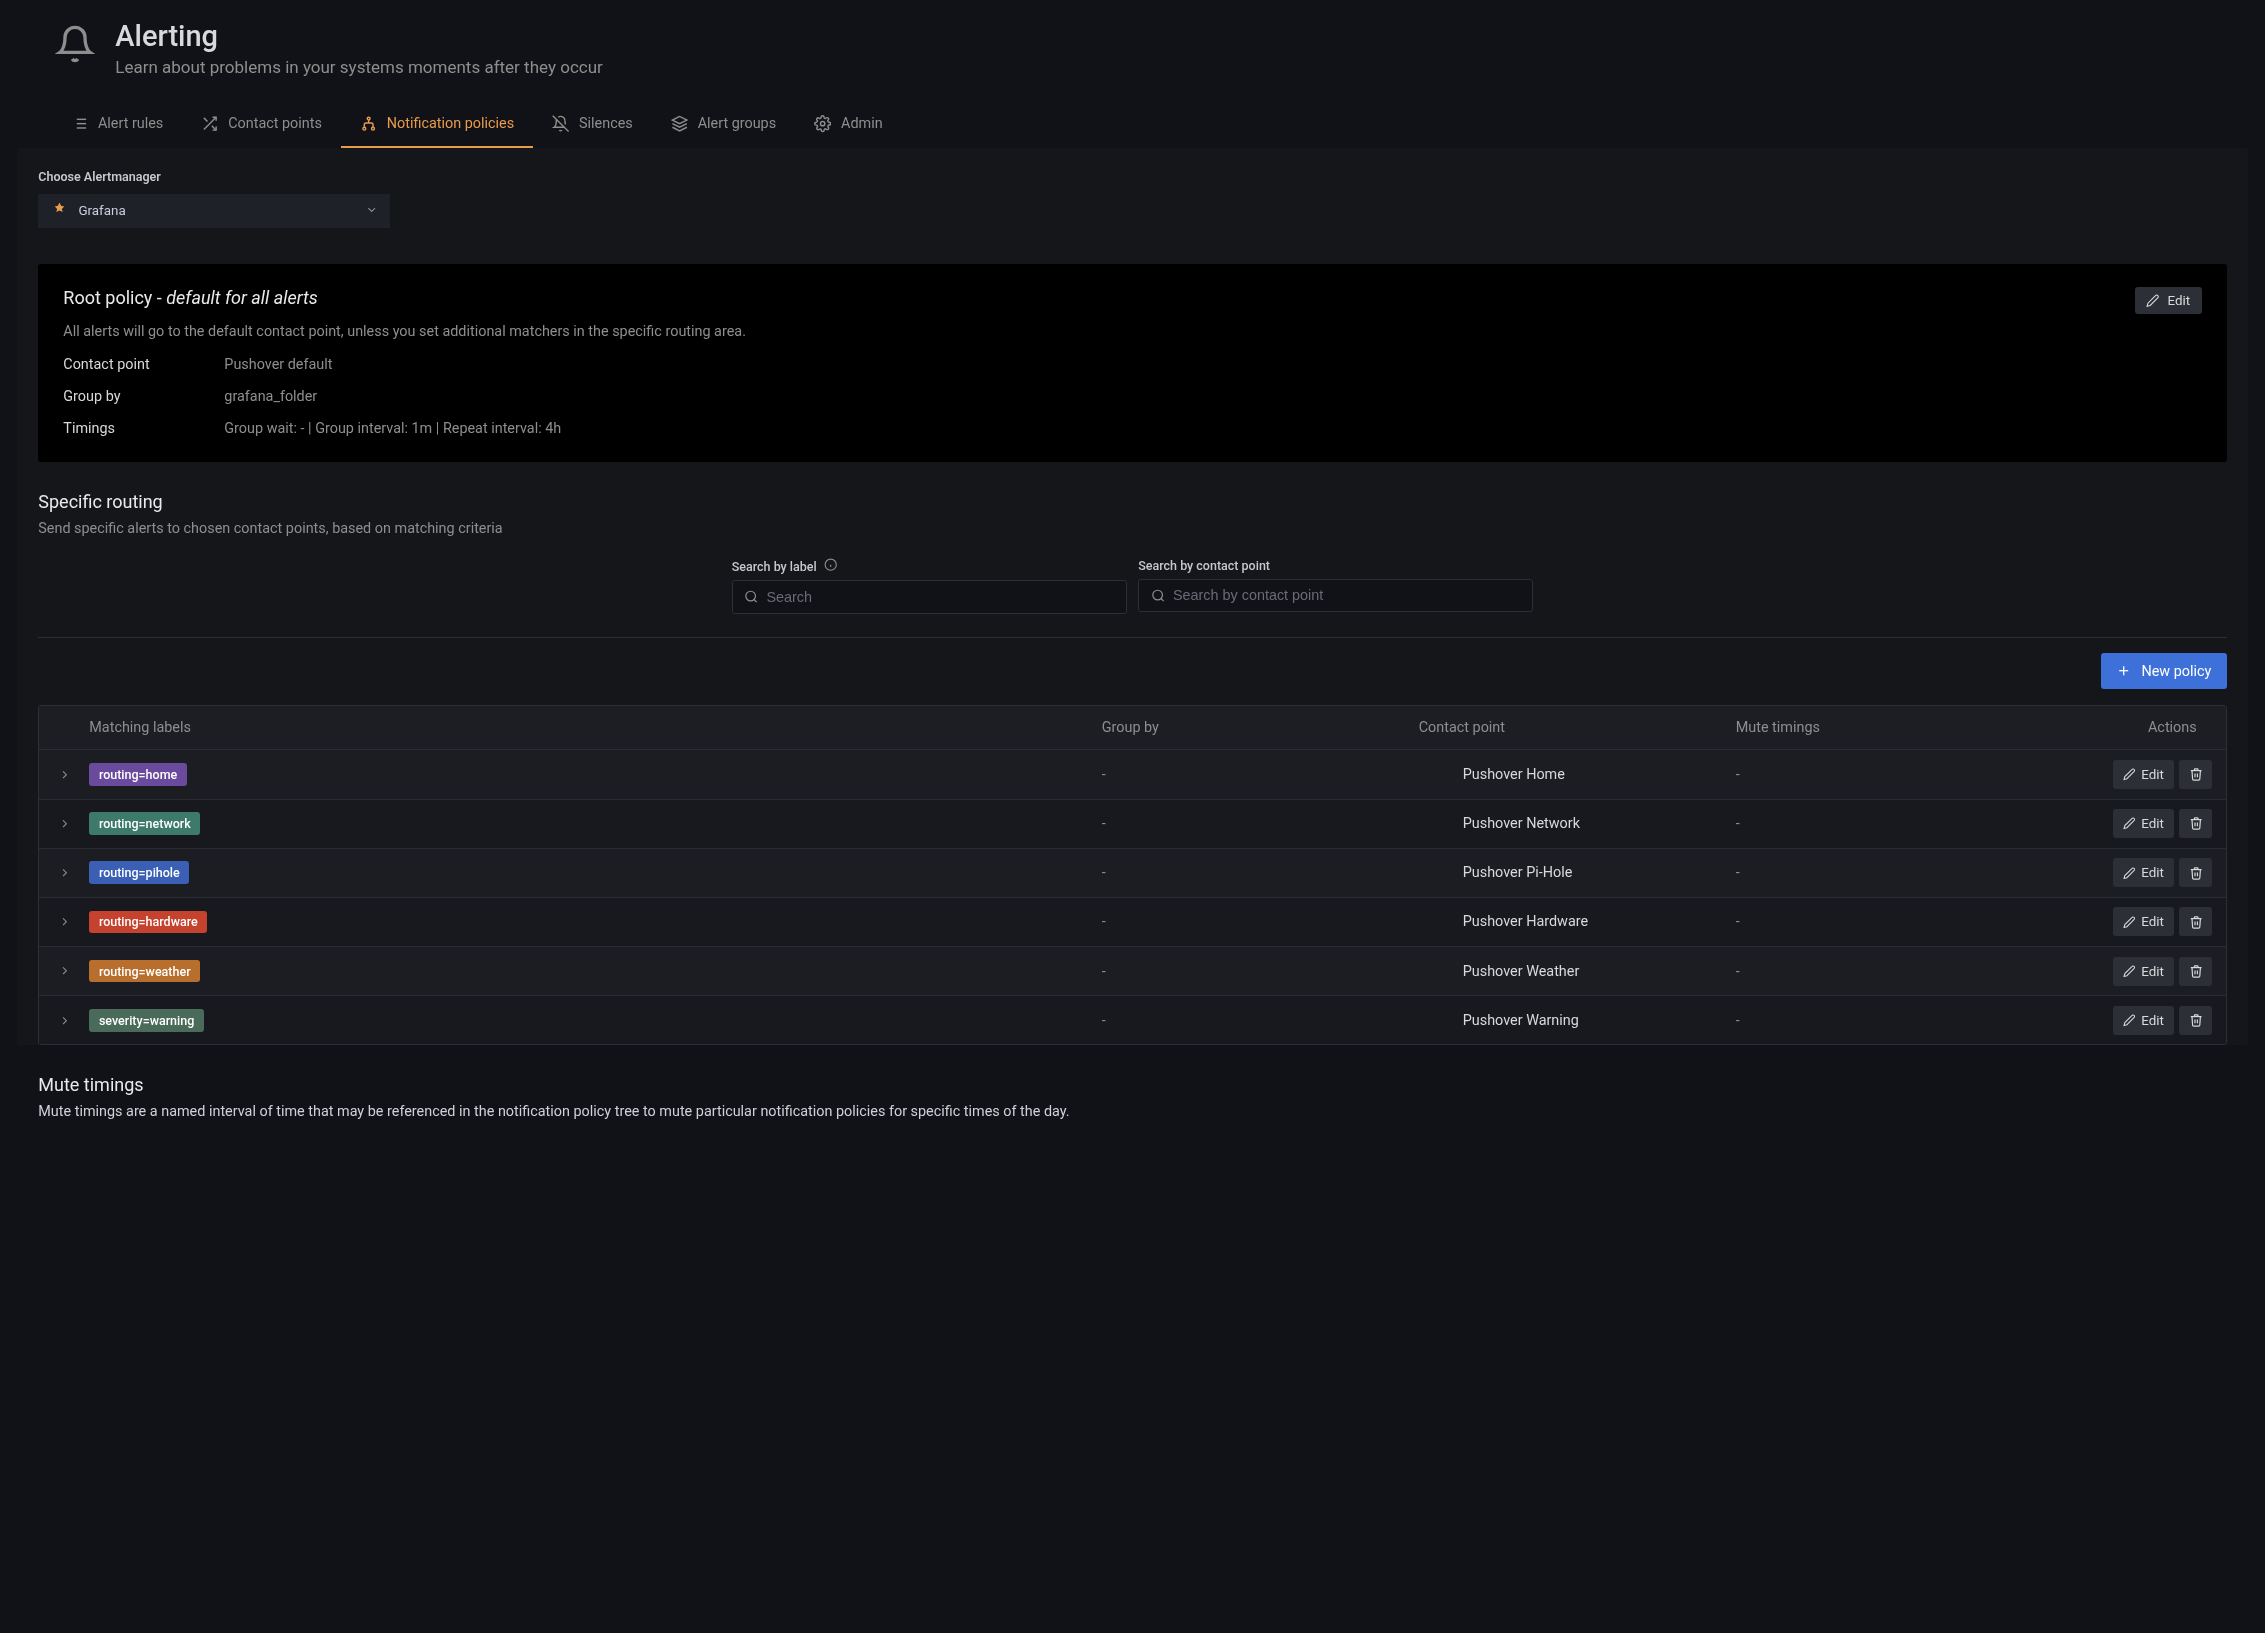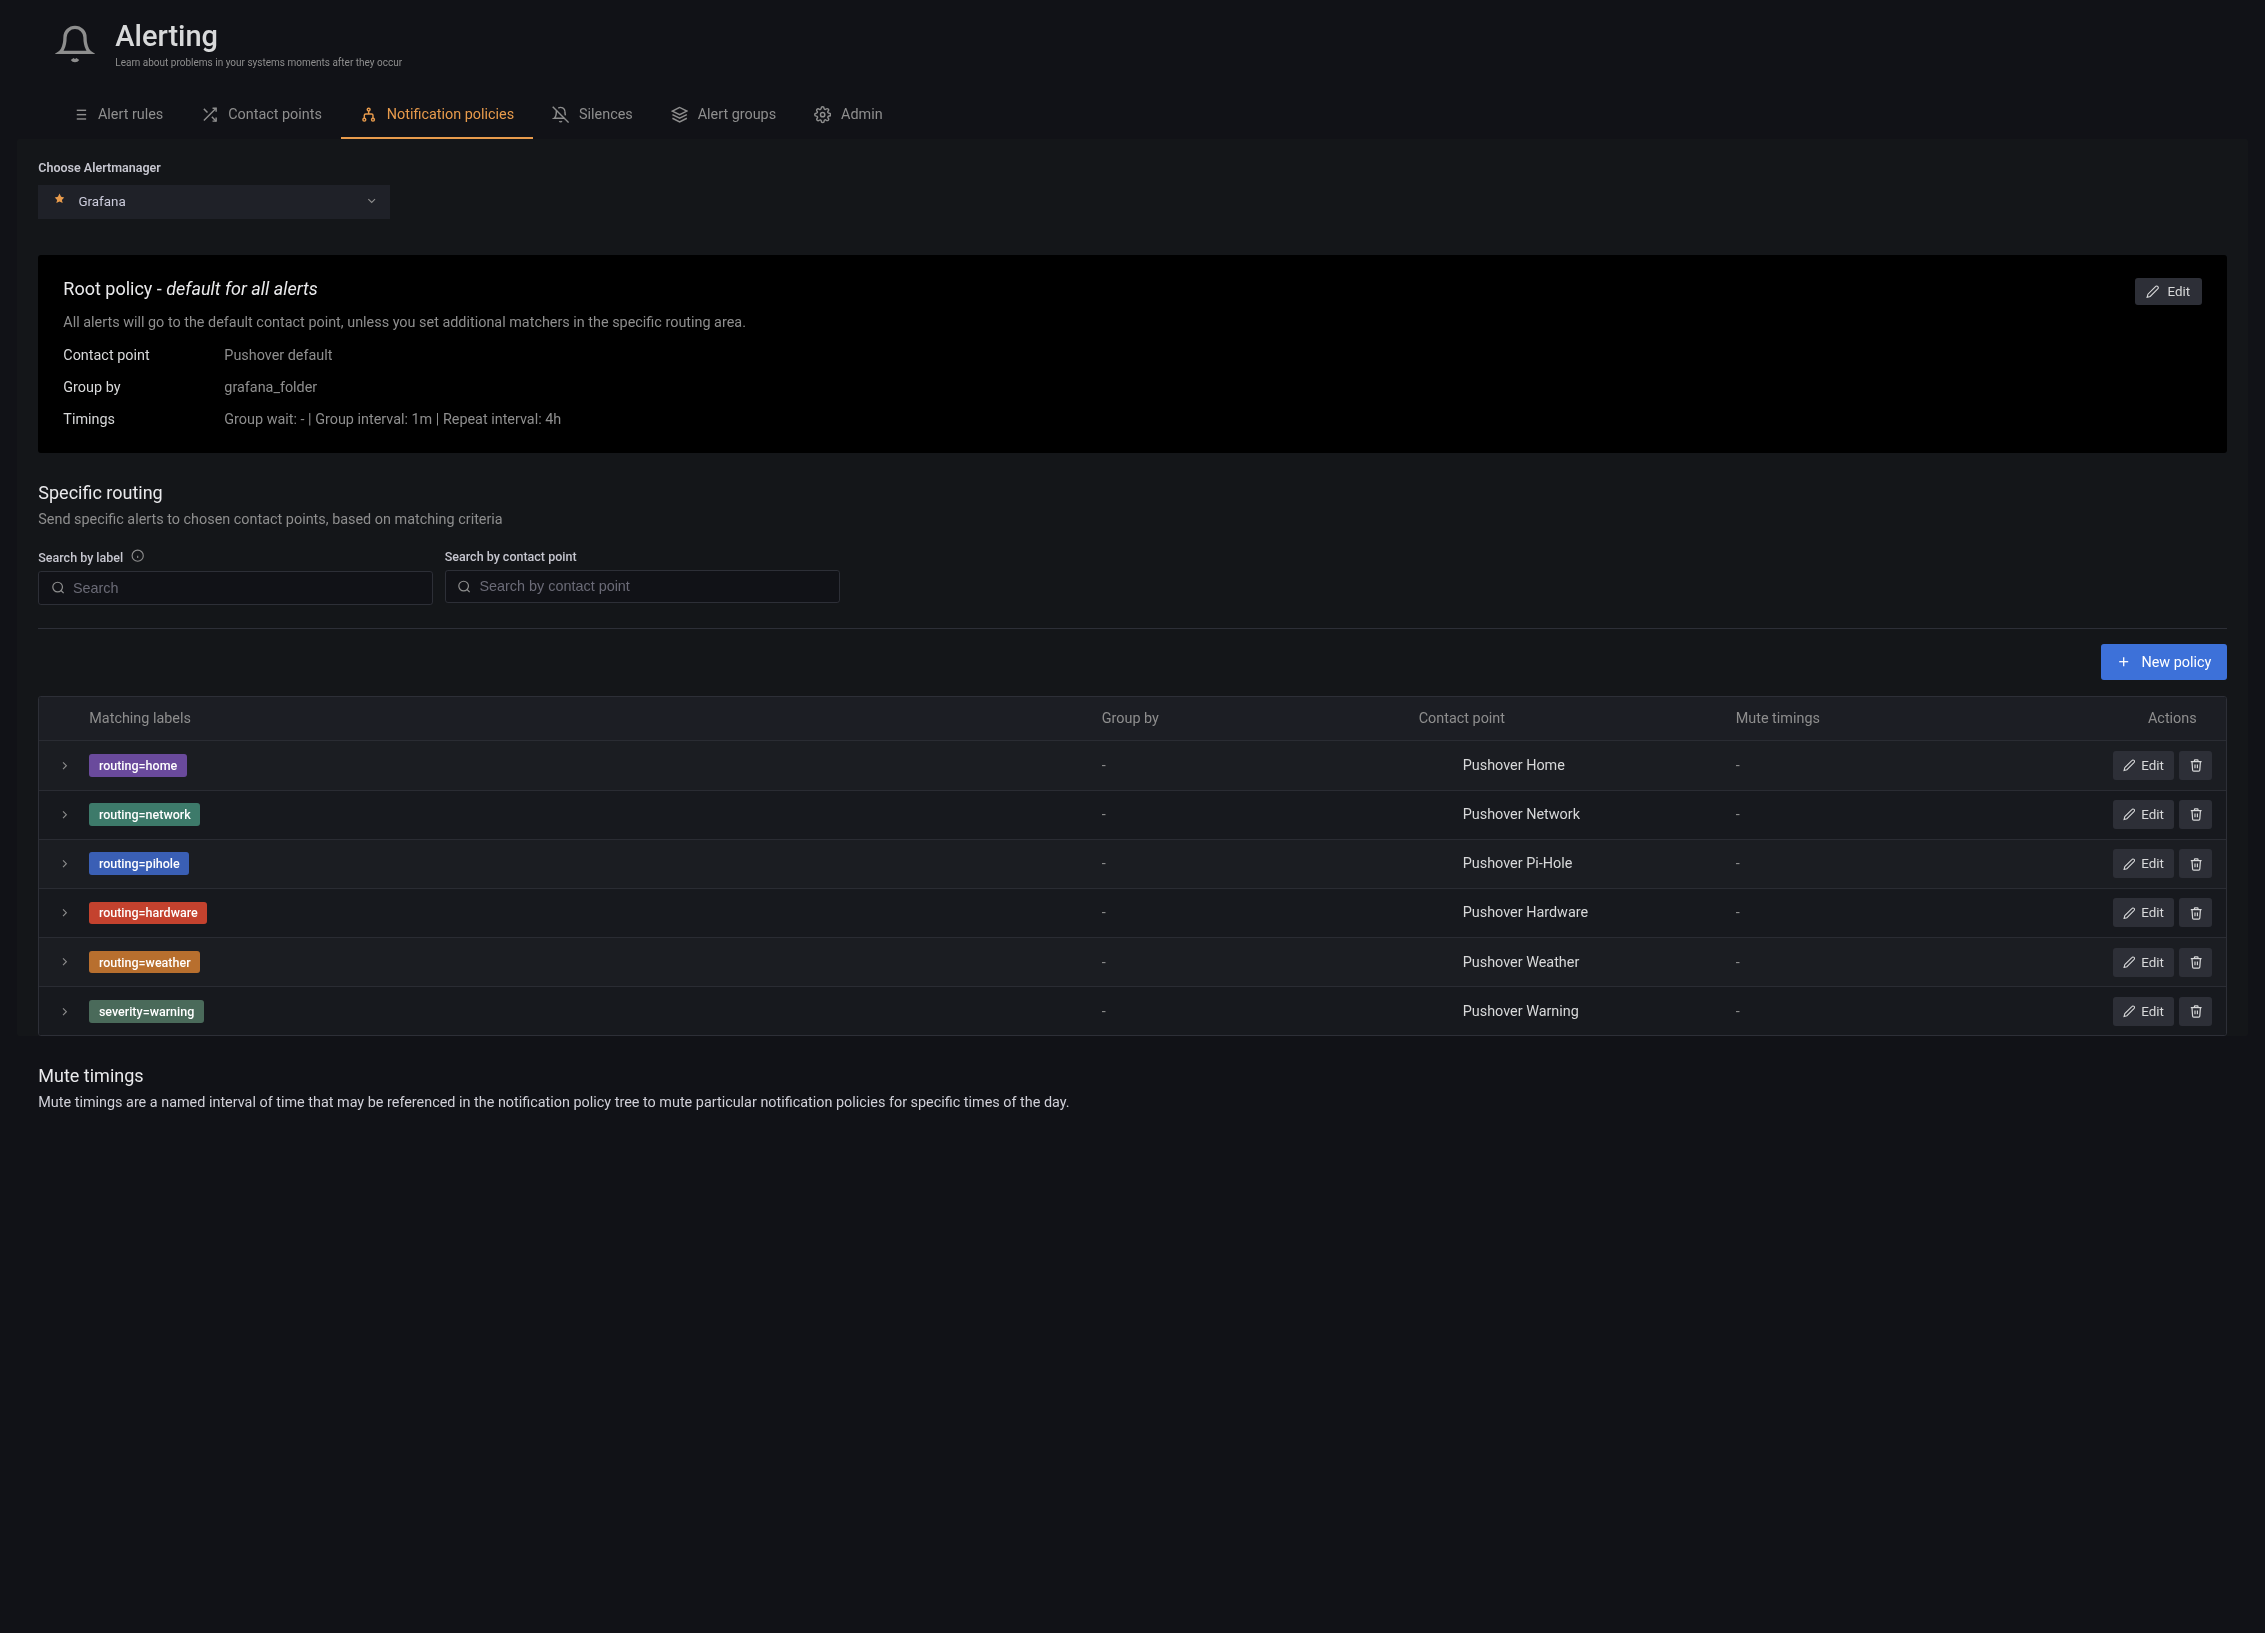--- a/index.html
+++ b/index.html
@@ -23,21 +23,21 @@
     margin-top:1.9px;
   }
   .header-text h1 {
     color: #d8d9da;
     font-size: 29px;
     font-weight: 500;
     margin-bottom: 3.8px;
   }
   .header-text p {
     color: #8e8e8e;
-    font-size: 10px;
+    font-size: 17px;
   }
   .tabs {
     display: flex;
     gap: 0;
     padding-left: 52px;
     border-bottom: none;
     margin-top: 27px;
   }
   .tab {
     display: flex;
@@ -105,21 +105,21 @@
     color:#8e8e8e;
     margin-top:9.6px;
     font-size:14.4px;
   }
   .kv { display:flex; margin-top:15.4px; font-size:14.4px; }
   .kv .k { width:161px; color:#d8d9da; }
   .kv .v { color:#8e8e8e; }
   .sec-title { margin-top:29px; color:#eaeaec; font-size:18px; }
   .sec-desc { margin-top:7.7px; color:#8e8e8e; font-size:14.4px; }
   .search-row {
-    display:flex; gap:11.5px; margin-top:21px;
+    display:flex; gap:11.5px; margin-top:21px;justify-content:center;
   }
   .search-col { display:flex; flex-direction:column; gap:5.8px; }
   .search-lab { display:flex; align-items:center; gap:7.7px; color:#c7c7d0; font-size:12.5px; font-weight:500; }
   .input-wrap {
     display:flex; align-items:center; gap:7.7px;
     background:#111217;
     border:1px solid #2d2f37;
     border-radius:2.9px;
     padding:7.7px 11.5px;
     width:395px;

